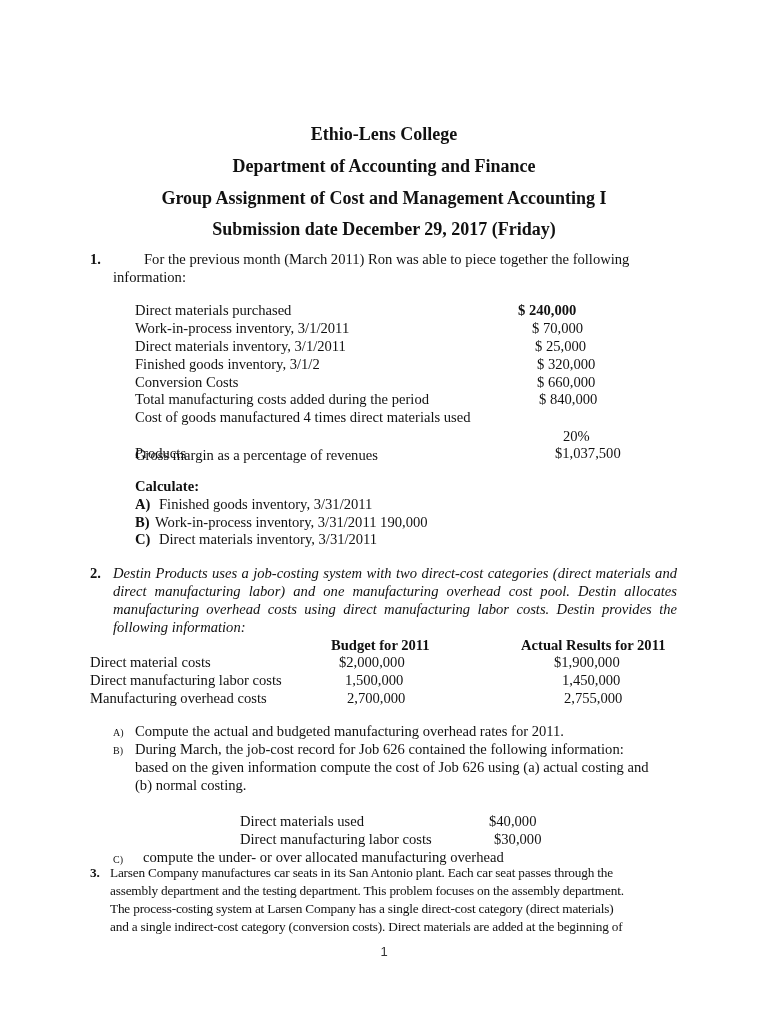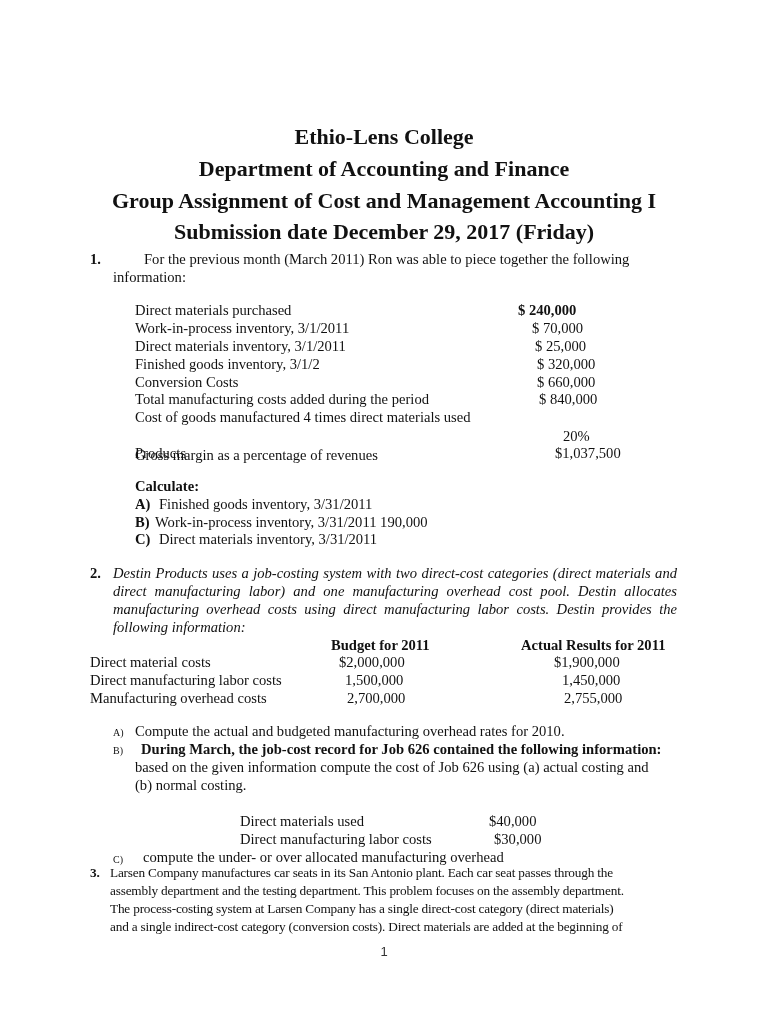--- a/index.html
+++ b/index.html
@@ -1,19 +1,19 @@
 <!DOCTYPE html>
 <html><head>
 <meta charset="utf-8">
 <style>
   html, body { margin: 0; padding: 0; background: #ffffff; }
   body { width: 768px; height: 1024px; position: relative; overflow: hidden;
          font-family: "Liberation Serif", "DejaVu Serif", serif; color: #111; font-size: 14.6px; }
   .abs { position: absolute; white-space: nowrap; line-height: 18px; }
-  .title { position: absolute; left: 0; width: 768px; text-align: center; font-weight: bold; font-size: 22px; white-space: nowrap; }
+  .title { position: absolute; left: 0; width: 768px; text-align: center; font-weight: bold; font-size: 18px; white-space: nowrap; }
   .b { font-weight: bold; }
   .just { position: absolute; white-space: normal; text-align: justify; text-align-last: left; line-height: 18px; }
   .small-label { font-size: 10px; }
   .q3 { font-size: 13.3px; letter-spacing: -0.2px; line-height: 18px; }
   .pg { position: absolute; left: 0; width: 768px; text-align: center; top: 944px;
         font-family: "Liberation Sans", "DejaVu Sans", sans-serif; font-size: 13px; color: #333; }
 </style>
 </head>
 <body>
 
@@ -79,24 +79,24 @@
     <span class="abs" style="left:90px; top:671px;">Direct manufacturing labor costs</span>
     <span class="abs" style="left:345px; top:671px;">1,500,000</span>
     <span class="abs" style="left:562px; top:671px;">1,450,000</span>
 
     <span class="abs" style="left:90px; top:689px;">Manufacturing overhead costs</span>
     <span class="abs" style="left:347px; top:689px;">2,700,000</span>
     <span class="abs" style="left:564px; top:689px;">2,755,000</span>
   </div>
 
   <span class="abs small-label" style="left:113px; top:724px;">A)</span>
-  <span class="abs" style="left:135px; top:722px;">Compute the actual and budgeted manufacturing overhead rates for 2010.</span>
+  <span class="abs" style="left:135px; top:722px;">Compute the actual and budgeted manufacturing overhead rates for 2011.</span>
 
   <span class="abs small-label" style="left:113px; top:742px;">B)</span>
-  <span class="abs" style="left:141px; top:740px;font-weight:bold;">During March, the job-cost record for Job 626 contained the following information:</span>
+  <span class="abs" style="left:135px; top:740px;">During March, the job-cost record for Job 626 contained the following information:</span>
   <span class="abs" style="left:135px; top:758px;">based on the given information compute the cost of Job 626 using (a) actual costing and</span>
   <span class="abs" style="left:135px; top:776px;">(b) normal costing.</span>
 
   <span class="abs" style="left:240px; top:812px;">Direct materials used</span>
   <span class="abs" style="left:489px; top:812px;">$40,000</span>
   <span class="abs" style="left:240px; top:830px;">Direct manufacturing labor costs</span>
   <span class="abs" style="left:494px; top:830px;">$30,000</span>
 
   <span class="abs small-label" style="left:113px; top:851px;">C)</span>
   <span class="abs" style="left:143px; top:848px;">compute the under- or over allocated manufacturing overhead</span>

